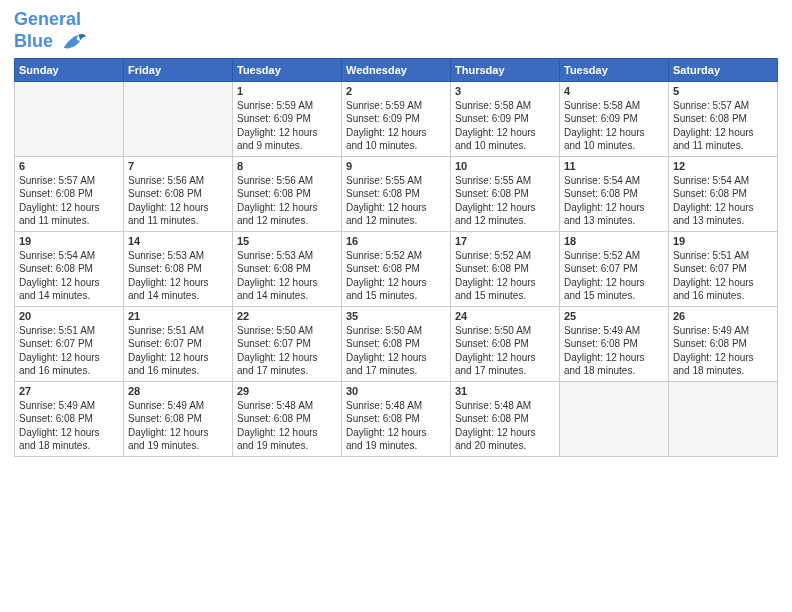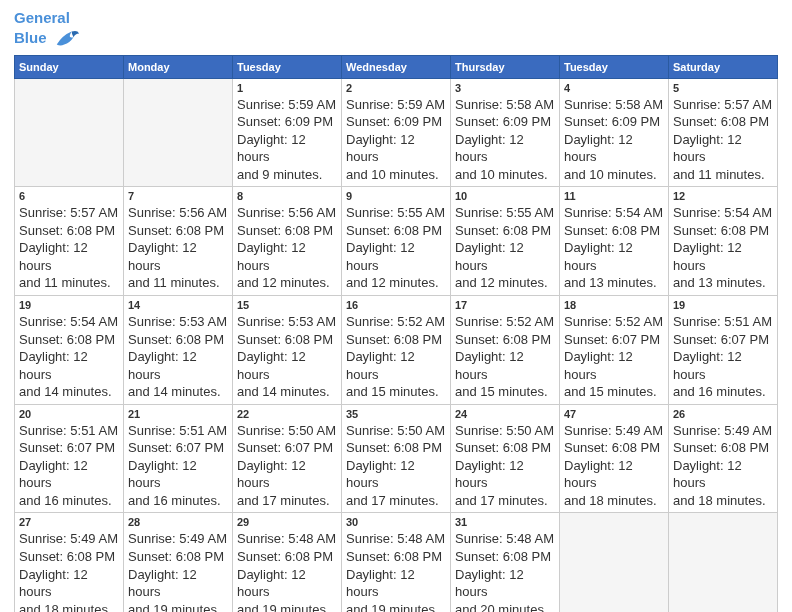--- a/index.html
+++ b/index.html
@@ -21,21 +21,21 @@
       align-items: flex-start;
       justify-content: space-between;
       margin-bottom: 4px;
     }
     .logo {
       display: flex;
       align-items: center;
       gap: 0;
     }
     .logo-text {
-      font-size: 15px;
+      font-size: 18px;
       font-weight: bold;
       color: #333;
       line-height: 1.1;
     }
     .logo-text span {
       color: #4a90d9;
     }
     .logo-bird {
       width: 28px;
       height: 24px;
@@ -85,21 +85,21 @@
     .calendar tr:nth-child(even) td:not(.empty) {
       background: #fff;
     }
     .day-number {
       font-weight: bold;
       font-size: 11px;
       margin-bottom: 2px;
       display: block;
     }
     .day-info {
-      font-size: 13px;
+      font-size: 10px;
       line-height: 1.35;
       color: #333;
     }
   </style>
 </head>
 <body>
 
 <div class="page">
   <div class="header">
     <div class="logo">
@@ -119,21 +119,21 @@
     <div class="title-block">
       <div class="month-title"></div>
       <div class="subtitle"></div>
     </div>
   </div>
 
   <table class="calendar">
     <thead>
       <tr>
       <th>Sunday</th>
-          <th>Monday</th>
+          <th>Friday</th>
           <th>Tuesday</th>
           <th>Wednesday</th>
           <th>Thursday</th>
           <th>Tuesday</th>
           <th>Saturday</th>
         </tr>
     </thead>
     <tbody id="calendar-body">
     <tr>
           <td class="empty"></td>
@@ -306,21 +306,21 @@
 and 17 minutes.</div>
           </td>
           <td>
             <span class="day-number">24</span>
             <div class="day-info" style="white-space: pre-line;">Sunrise: 5:50 AM
 Sunset: 6:08 PM
 Daylight: 12 hours
 and 17 minutes.</div>
           </td>
           <td>
-            <span class="day-number">47</span>
+            <span class="day-number">25</span>
             <div class="day-info" style="white-space: pre-line;">Sunrise: 5:49 AM
 Sunset: 6:08 PM
 Daylight: 12 hours
 and 18 minutes.</div>
           </td>
           <td>
             <span class="day-number">26</span>
             <div class="day-info" style="white-space: pre-line;">Sunrise: 5:49 AM
 Sunset: 6:08 PM
 Daylight: 12 hours

